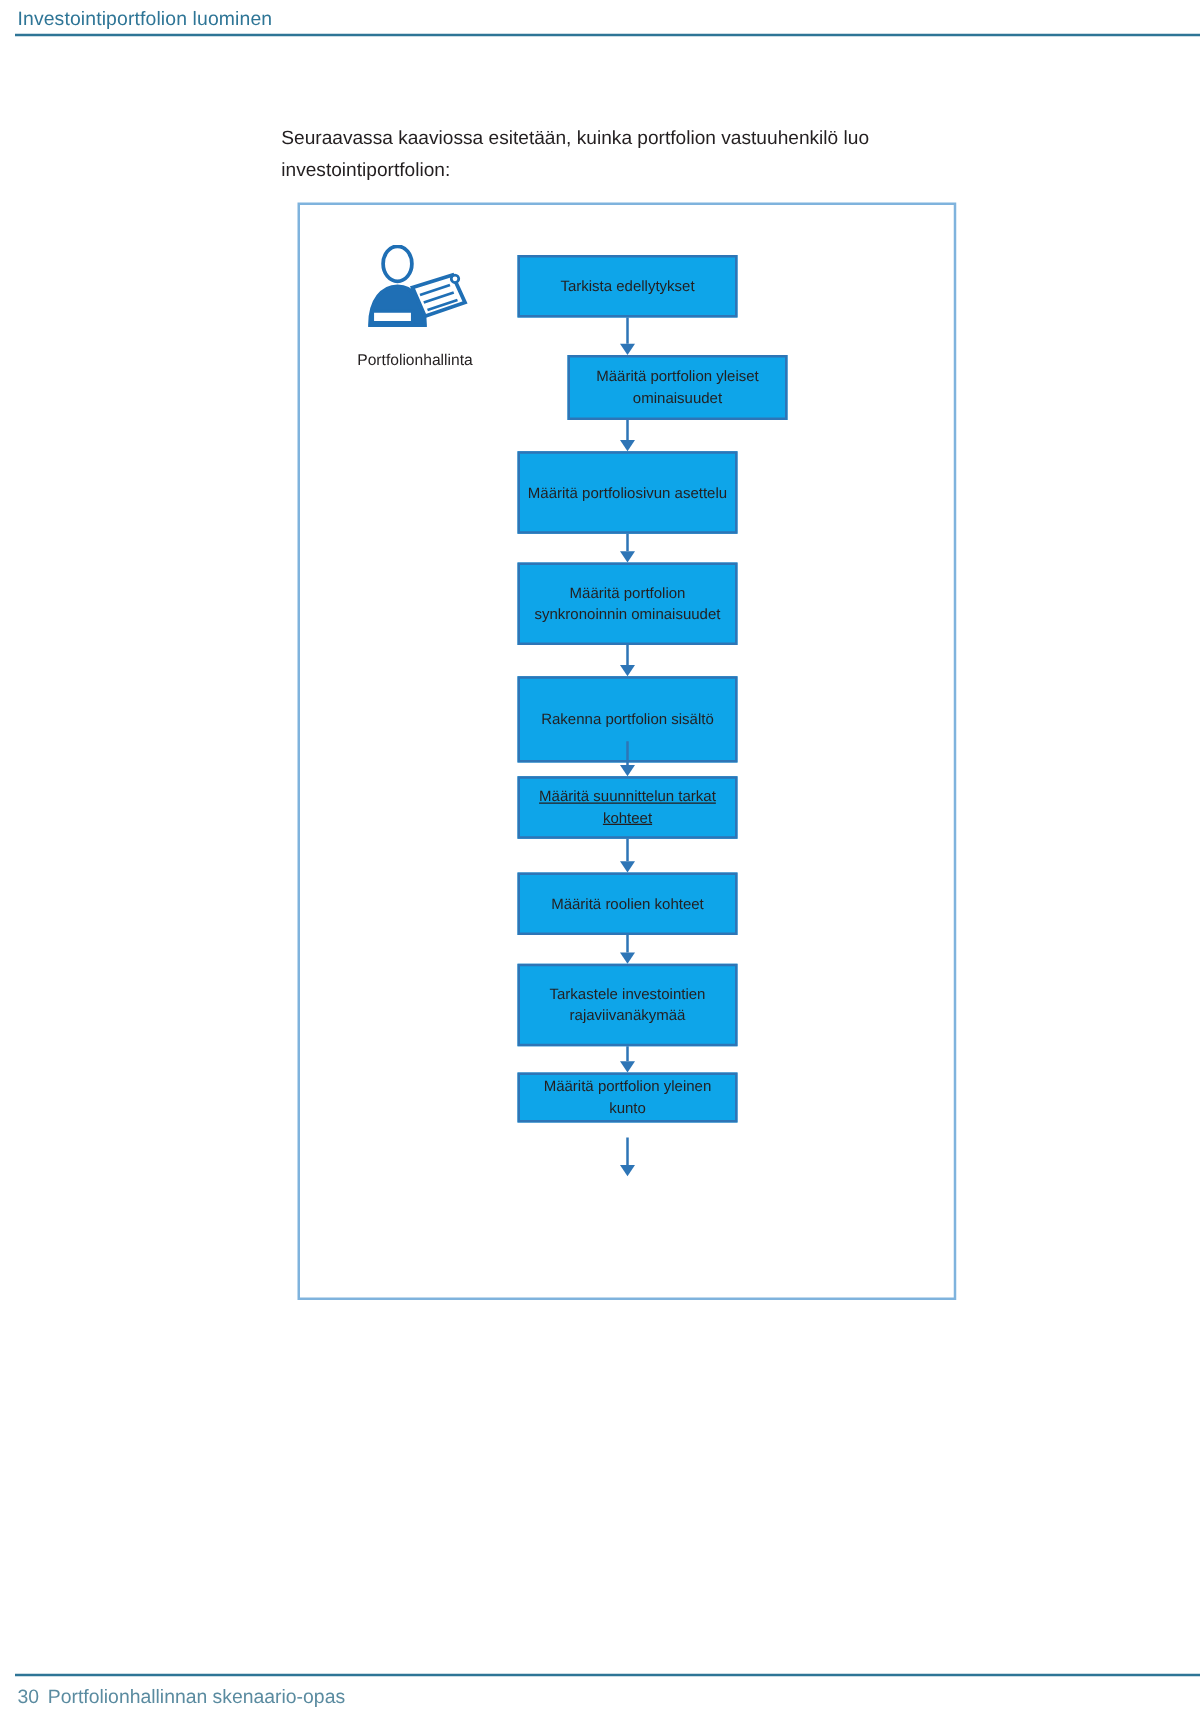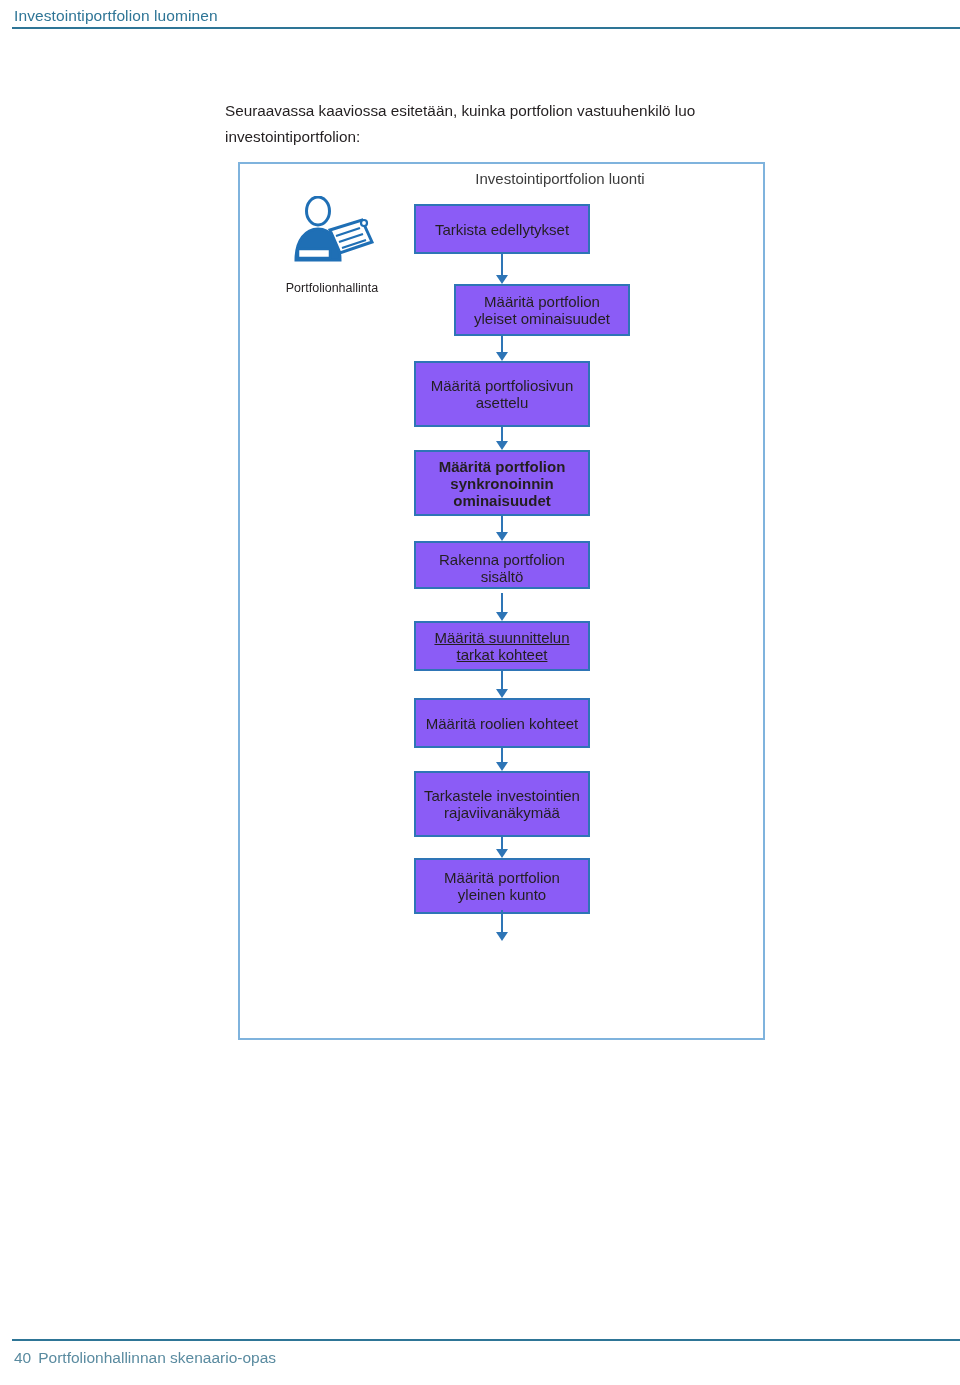--- a/index.html
+++ b/index.html
@@ -102,23 +102,23 @@
     left: 174px;
     top: 40px;
     width: 180px;
   }
   .node {
     position: absolute;
     left: 0;
     width: 176px;
     box-sizing: border-box;
     border: 2px solid #2e75b6;
-    background: #8b5cf6;
-    color: #231f20;
-    font-size: 15px;
+    background: #0ea5e9;
+    color: #231f20;
+    font-size: 12px;
     line-height: 17px;
     text-align: center;
     display: flex;
     align-items: center;
     justify-content: center;
     padding: 2px 6px;
   }
   .node span { display: block; }
 
   .connector {
@@ -202,21 +202,20 @@
 
 <div class="page-header">
   <div class="page-header-title">Investointiportfolion luominen</div>
   <div class="page-header-rule"></div>
 </div>
 
 <div class="intro">Seuraavassa kaaviossa esitetään, kuinka portfolion vastuuhenkilö luo investointiportfolion:</div>
 
 <div class="diagram">
 
-  <div class="diagram-title">Investointiportfolion luonti</div>
 
   <div class="actor">
     <svg class="actor-icon" viewBox="0 0 96 74">
 
       <ellipse cx="34" cy="15" rx="11.5" ry="14" fill="#ffffff" stroke="#1f6fb5" stroke-width="3"></ellipse>
 
       <path d="M12 64 C12 44 22 33 34 33 C46 33 56 44 56 64 Z" fill="#1f6fb5" stroke="#1f6fb5" stroke-width="3"></path>
 
       <path d="M14 62 L46 62 L46 53 L14 53 Z" fill="#ffffff" stroke="#1f6fb5" stroke-width="2.5"></path>
 
@@ -248,29 +247,29 @@
     </div>
 
     <div class="node" style="top:157px;height:66px;">
       <span>Määritä portfoliosivun asettelu</span>
     </div>
     <div class="connector" style="top:223px;height:23px;">
       <div class="shaft" style="height:14px;"></div>
       <div class="head"></div>
     </div>
 
-    <div class="node" style="top:246px;height:66px;font-weight:bold;">
+    <div class="node" style="top:246px;height:66px;">
       <span>Määritä portfolion synkronoinnin ominaisuudet</span>
     </div>
     <div class="connector" style="top:312px;height:25px;">
       <div class="shaft" style="height:16px;"></div>
       <div class="head"></div>
     </div>
 
-    <div class="node" style="top:337px;height:48px;align-items:flex-end;">
+    <div class="node" style="top:337px;height:69px;">
       <span>Rakenna portfolion sisältö</span>
     </div>
     <div class="connector" style="top:389px;height:28px;">
       <div class="shaft" style="height:19px;"></div>
       <div class="head"></div>
     </div>
 
     <div class="node" style="top:417px;height:50px;text-decoration:underline;">
       <span>Määritä suunnittelun tarkat kohteet</span>
     </div>
@@ -288,31 +287,31 @@
     </div>
 
     <div class="node" style="top:567px;height:66px;">
       <span>Tarkastele investointien rajaviivanäkymää</span>
     </div>
     <div class="connector" style="top:633px;height:21px;">
       <div class="shaft" style="height:12px;"></div>
       <div class="head"></div>
     </div>
 
-    <div class="node" style="top:654px;height:56px;">
+    <div class="node" style="top:654px;height:40px;">
       <span>Määritä portfolion yleinen kunto</span>
     </div>
     <div class="connector" style="top:706px;height:31px;">
       <div class="shaft" style="height:22px;"></div>
       <div class="head"></div>
     </div>
 
   </div>
 
 
 </div>
 
 <div class="page-footer">
   <div class="page-footer-rule"></div>
   <div class="page-footer-text">
-    <span class="page-number">40</span><span>Portfolionhallinnan skenaario-opas</span>
+    <span class="page-number">30</span><span>Portfolionhallinnan skenaario-opas</span>
   </div>
 </div>
 
 </body></html>

